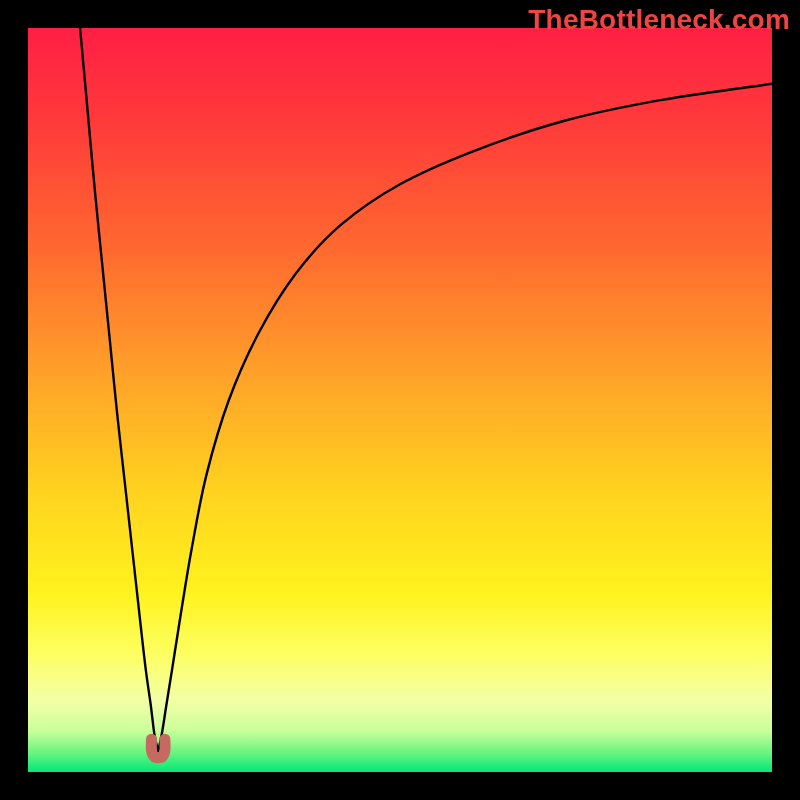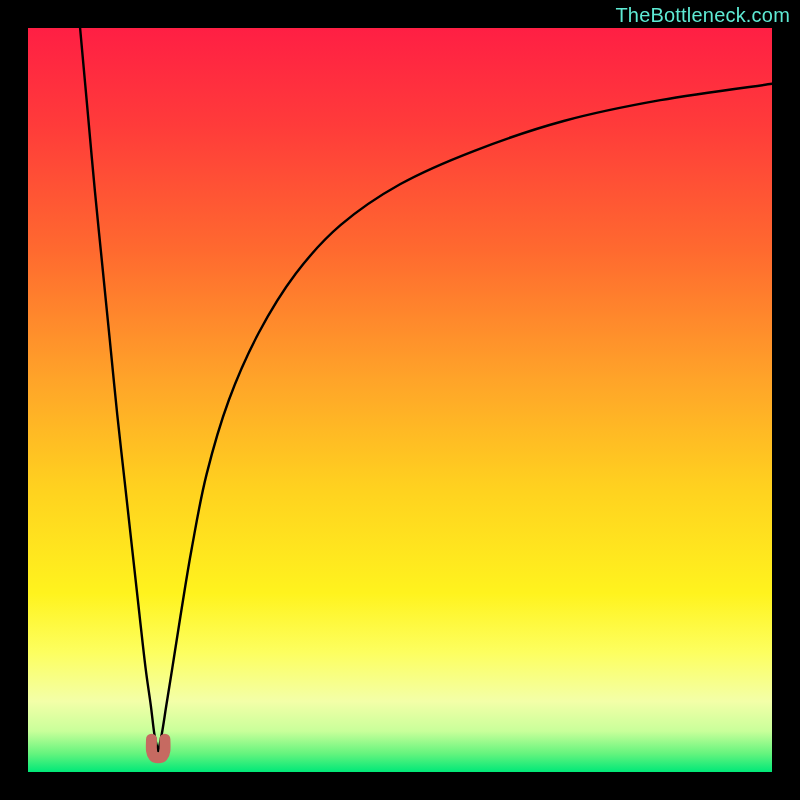--- a/index.html
+++ b/index.html
@@ -31,23 +31,23 @@
     position: absolute;
     left: 0;
     top: 0;
     width: 100%;
     height: 100%;
   }
   .watermark {
     position: absolute;
     top: 4px;
     right: 10px;
-    color: #5eead4;
-    font-size: 20px;
-    font-weight: 400;
+    color: #ef4444;
+    font-size: 28px;
+    font-weight: 700;
     letter-spacing: 0.2px;
   }
   svg {
     position: absolute;
     left: 0;
     top: 0;
   }
 </style>
 </head>
 <body>

